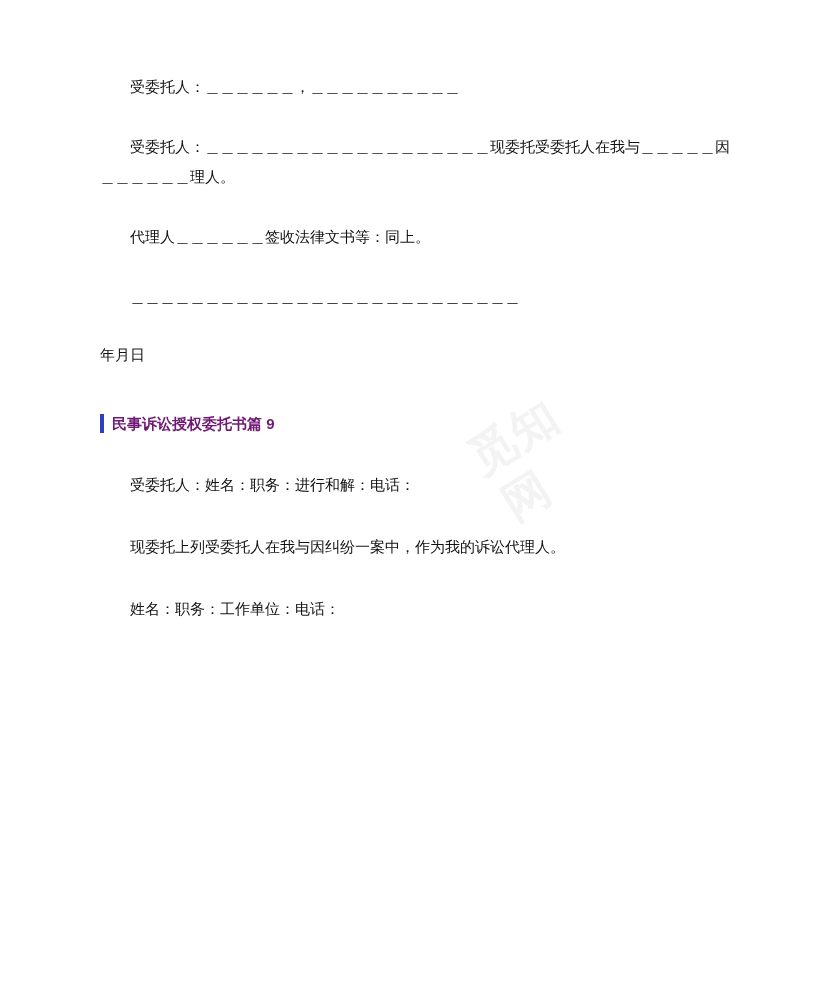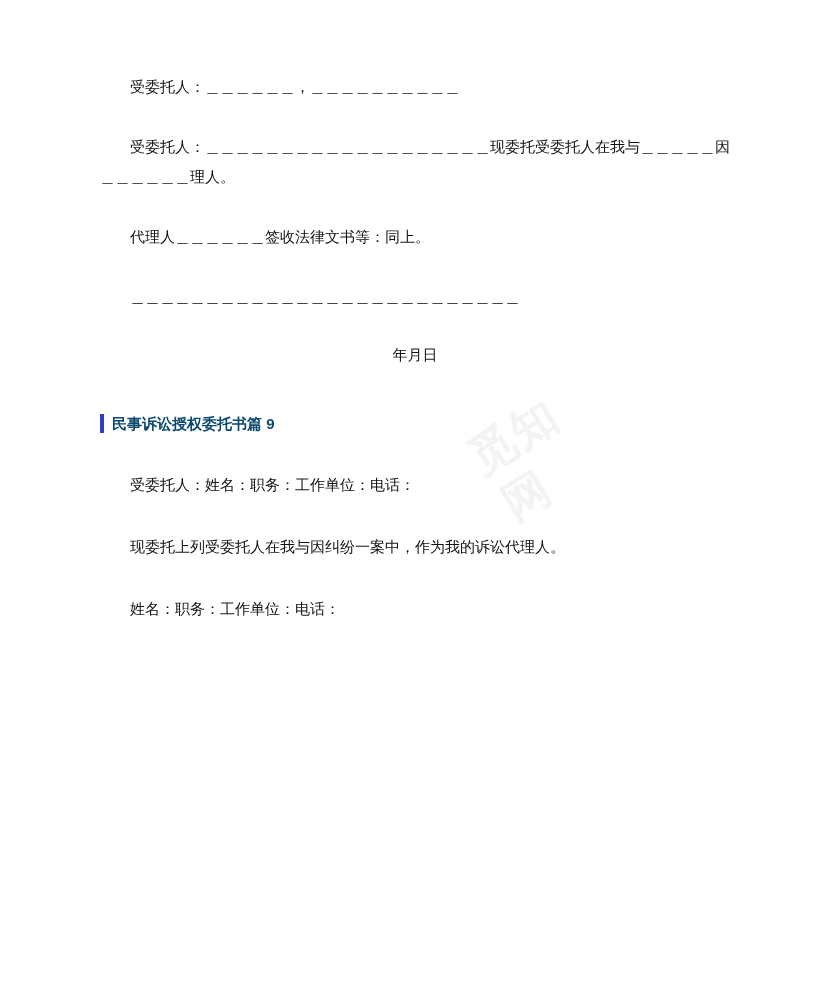--- a/index.html
+++ b/index.html
@@ -29,35 +29,34 @@
   .para {
     font-size: 15px;
     line-height: 30px;
     color: #111111;
     margin: 0 0 30px 0;
     text-indent: 30px;
     word-break: break-all;
   }
   .para.no-indent {
     text-indent: 0;
-    text-align: center;
   }
   .rule-line {
     margin: 0 0 28px 0;
     text-indent: 30px;
     font-size: 15px;
     line-height: 30px;
     letter-spacing: 0px;
   }
   .heading {
     position: relative;
     font-size: 15px;
     font-weight: bold;
     line-height: 24px;
-    color: #0c4a6e;
+    color: #701a75;
     margin: 42px 0 34px 0;
     padding-left: 12px;
   }
   .heading::before {
     content: "";
     position: absolute;
     left: 0;
     top: 2px;
     width: 4px;
     height: 19px;
@@ -109,19 +108,19 @@
     <p class="para">代理人＿＿＿＿＿＿签收法律文书等：同上。</p>
 
     <p class="rule-line">＿＿＿＿＿＿＿＿＿＿＿＿＿＿＿＿＿＿＿＿＿＿＿＿＿＿</p>
 
 
     <p class="para no-indent">年月日</p>
 
     <h2 class="heading">民事诉讼授权委托书篇 9</h2>
 
     <div class="section-body">
-      <p class="para">受委托人：姓名：职务：工作单位：电话：</p>
+      <p class="para">受委托人：姓名：职务：进行和解：电话：</p>
       <p class="para">现委托上列受委托人在我与因纠纷一案中，作为我的诉讼代理人。</p>
       <p class="para">姓名：职务：工作单位：电话：</p>
     </div>
 
   </div>
 </div>
 
 </body></html>

